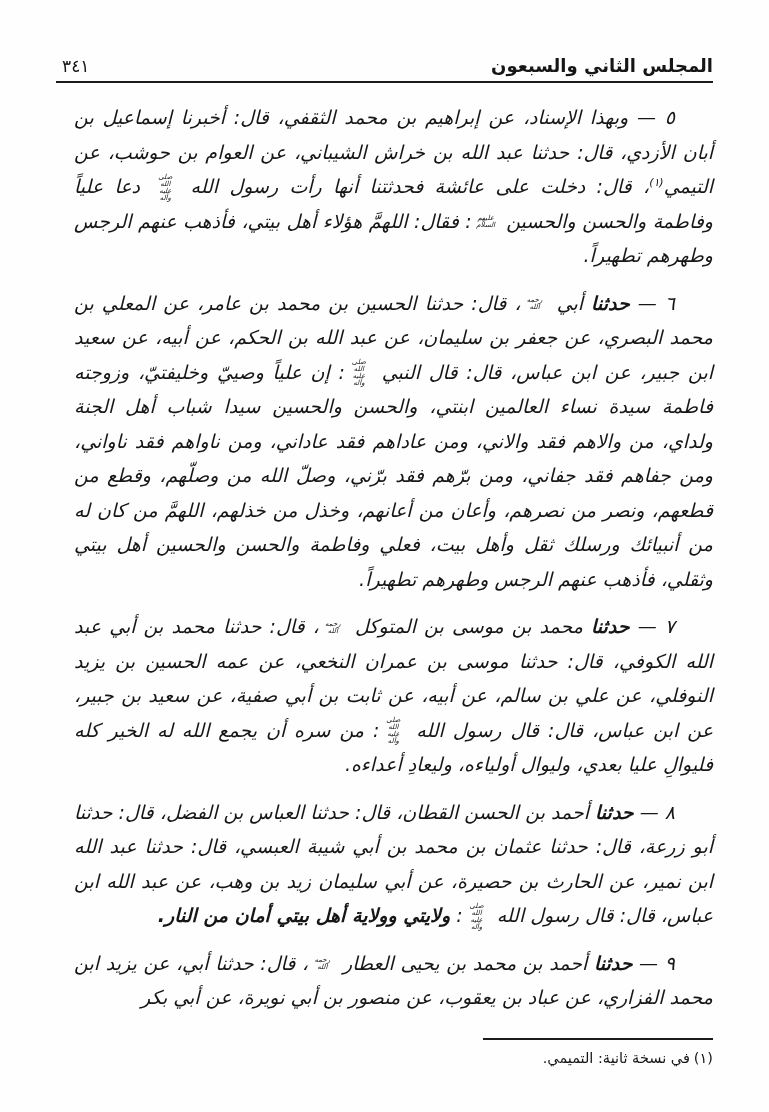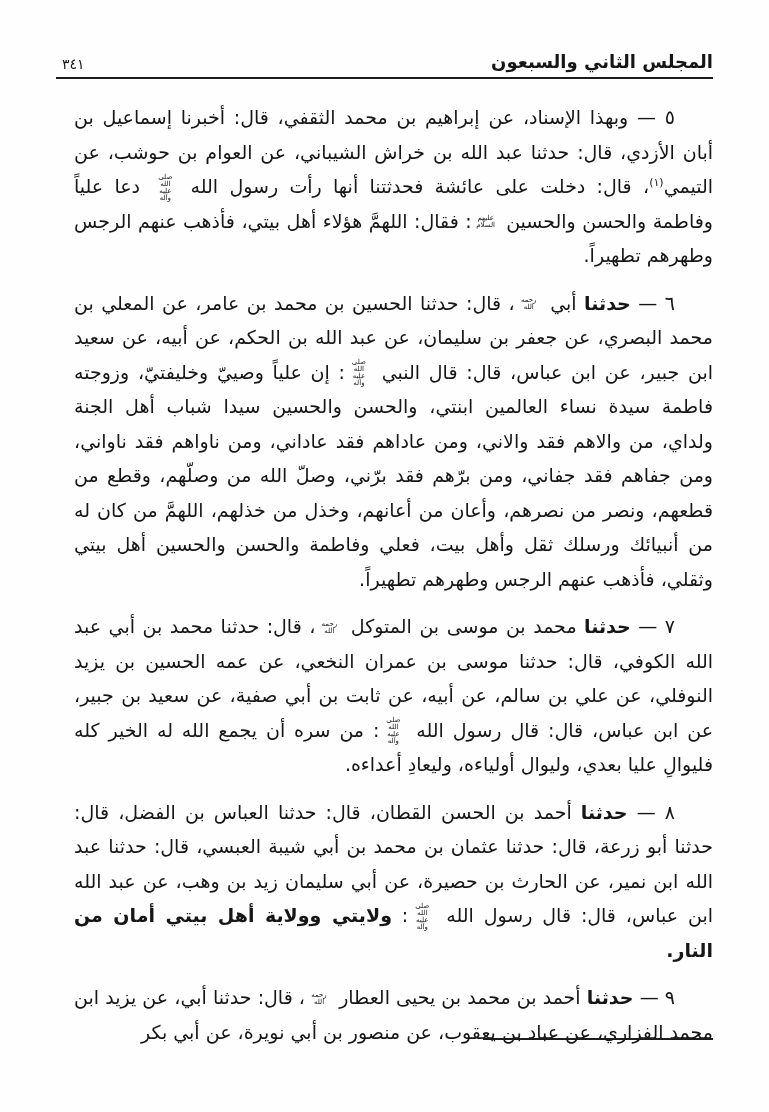--- a/index.html
+++ b/index.html
@@ -24,34 +24,35 @@
     align-items:flex-end;
     border-bottom:2.5px solid #1c1c1c;
     padding-bottom:5px;
   }
   .page-title {
     font-size:18px;
     font-weight:bold;
     letter-spacing:0.5px;
   }
   .page-number {
-    font-size:14px;
+    font-size:17px;
     padding-left:6px;
     margin-top:22px;
   }
   .content {
     position:absolute;
     top:100px; right:56px; left:56px;
     font-size:19px;
     line-height:34.5px;
     text-align:justify;
   }
   .para {
     margin:0 0 13px 18px;
     text-indent:38px;
+    font-style:italic;
   }
   .seg-normal { font-weight:normal; }
   .seg-bold { font-weight:bold; }
   .seg-sup {
     font-size:11px;
     vertical-align:7px;
     line-height:0;
   }
   .seg-honorific {
     display:inline-block;
@@ -96,15 +97,18 @@
 
   <p class="para"><span class="seg-normal">٥ — وبهذا الإسناد، عن إبراهيم بن محمد الثقفي، قال: أخبرنا إسماعيل بن أبان الأزدي، قال: حدثنا عبد الله بن خراش الشيباني، عن العوام بن حوشب، عن التيمي</span><span class="seg-sup">(١)</span><span class="seg-normal">، قال: دخلت على عائشة فحدثتنا أنها رأت رسول الله </span><span class="seg-honorific">صلى الله عليه وآله</span><span class="seg-normal"> دعا علياً وفاطمة والحسن والحسين </span><span class="seg-honorific">عليهم السلام</span><span class="seg-normal">: فقال: اللهمَّ هؤلاء أهل بيتي، فأذهب عنهم الرجس وطهرهم تطهيراً.</span></p>
       <p class="para"><span class="seg-normal">٦ — </span><span class="seg-bold">حدثنا</span><span class="seg-normal"> أبي </span><span class="seg-honorific">رحمه الله</span><span class="seg-normal">، قال: حدثنا الحسين بن محمد بن عامر، عن المعلي بن محمد البصري، عن جعفر بن سليمان، عن عبد الله بن الحكم، عن أبيه، عن سعيد ابن جبير، عن ابن عباس، قال: قال النبي </span><span class="seg-honorific">صلى الله عليه وآله</span><span class="seg-normal">: إن علياً وصييّ وخليفتيّ، وزوجته فاطمة سيدة نساء العالمين ابنتي، والحسن والحسين سيدا شباب أهل الجنة ولداي، من والاهم فقد والاني، ومن عاداهم فقد عاداني، ومن ناواهم فقد ناواني، ومن جفاهم فقد جفاني، ومن برّهم فقد برّني، وصلّ الله من وصلّهم، وقطع من قطعهم، ونصر من نصرهم، وأعان من أعانهم، وخذل من خذلهم، اللهمَّ من كان له من أنبيائك ورسلك ثقل وأهل بيت، فعلي وفاطمة والحسن والحسين أهل بيتي وثقلي، فأذهب عنهم الرجس وطهرهم تطهيراً.</span></p>
       <p class="para"><span class="seg-normal">٧ — </span><span class="seg-bold">حدثنا</span><span class="seg-normal"> محمد بن موسى بن المتوكل </span><span class="seg-honorific">رحمه الله</span><span class="seg-normal">، قال: حدثنا محمد بن أبي عبد الله الكوفي، قال: حدثنا موسى بن عمران النخعي، عن عمه الحسين بن يزيد النوفلي، عن علي بن سالم، عن أبيه، عن ثابت بن أبي صفية، عن سعيد بن جبير، عن ابن عباس، قال: قال رسول الله </span><span class="seg-honorific">صلى الله عليه وآله</span><span class="seg-normal">: من سره أن يجمع الله له الخير كله فليوالِ عليا بعدي، وليوال أولياءه، وليعادِ أعداءه.</span></p>
       <p class="para"><span class="seg-normal">٨ — </span><span class="seg-bold">حدثنا</span><span class="seg-normal"> أحمد بن الحسن القطان، قال: حدثنا العباس بن الفضل، قال: حدثنا أبو زرعة، قال: حدثنا عثمان بن محمد بن أبي شيبة العبسي، قال: حدثنا عبد الله ابن نمير، عن الحارث بن حصيرة، عن أبي سليمان زيد بن وهب، عن عبد الله ابن عباس، قال: قال رسول الله </span><span class="seg-honorific">صلى الله عليه وآله</span><span class="seg-normal">: </span><span class="seg-bold">ولايتي وولاية أهل بيتي أمان من النار.</span></p>
       <p class="para"><span class="seg-normal">٩ — </span><span class="seg-bold">حدثنا</span><span class="seg-normal"> أحمد بن محمد بن يحيى العطار </span><span class="seg-honorific">رحمه الله</span><span class="seg-normal">، قال: حدثنا أبي، عن يزيد ابن محمد الفزاري، عن عباد بن يعقوب، عن منصور بن أبي نويرة، عن أبي بكر</span></p>
     </main>
 
   <div class="footnote-area">
     <div class="footnote-rule"></div>
+    <div class="footnote-text">
+      <span class="fn-marker">(١)</span><span>في نسخة ثانية: التميمي.</span>
+    </div>
   </div>
 
 </div>
 
 </body></html>

